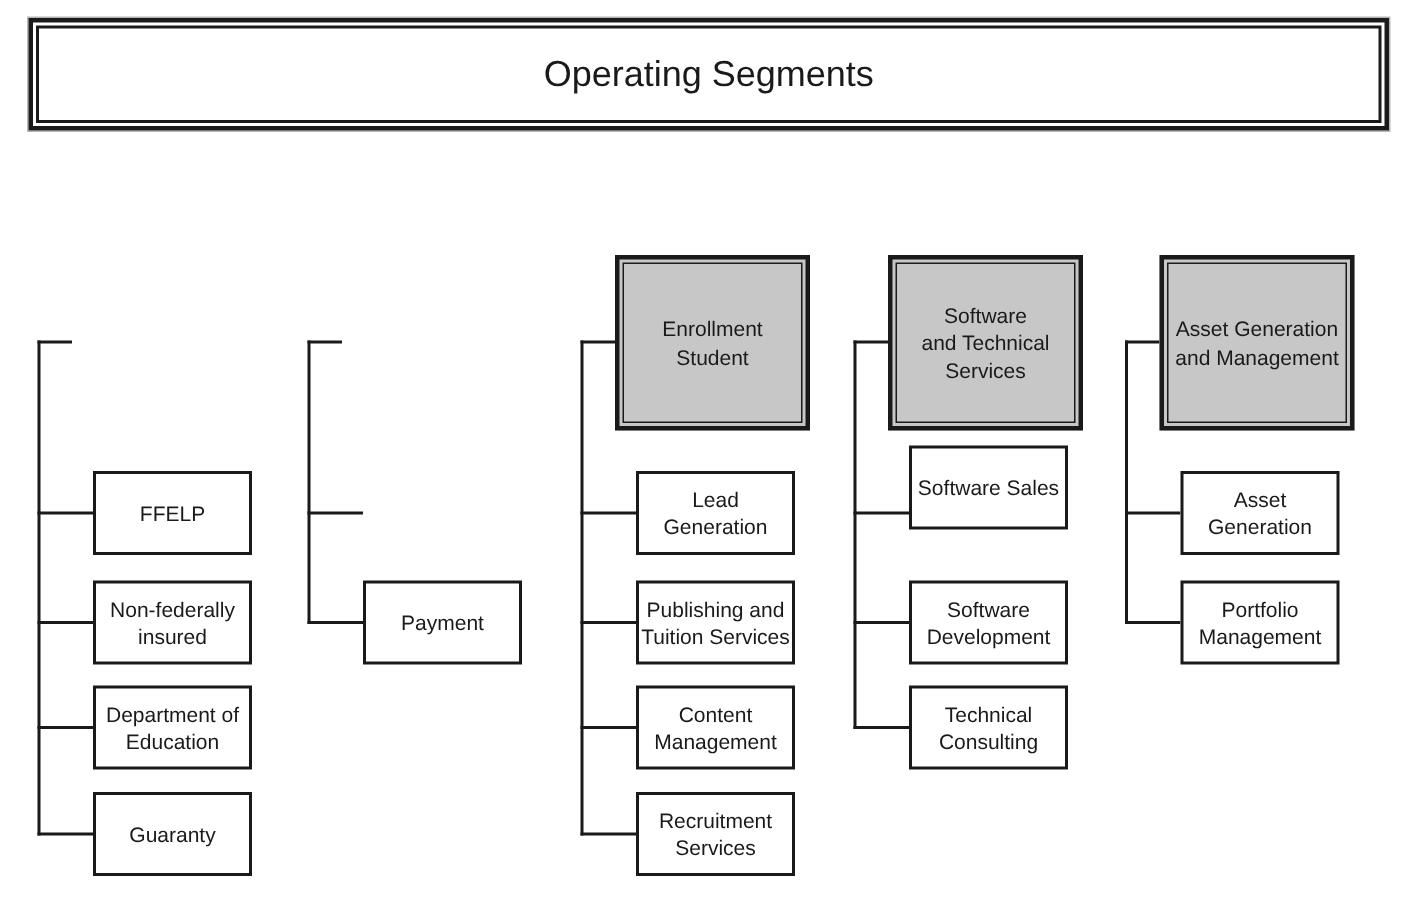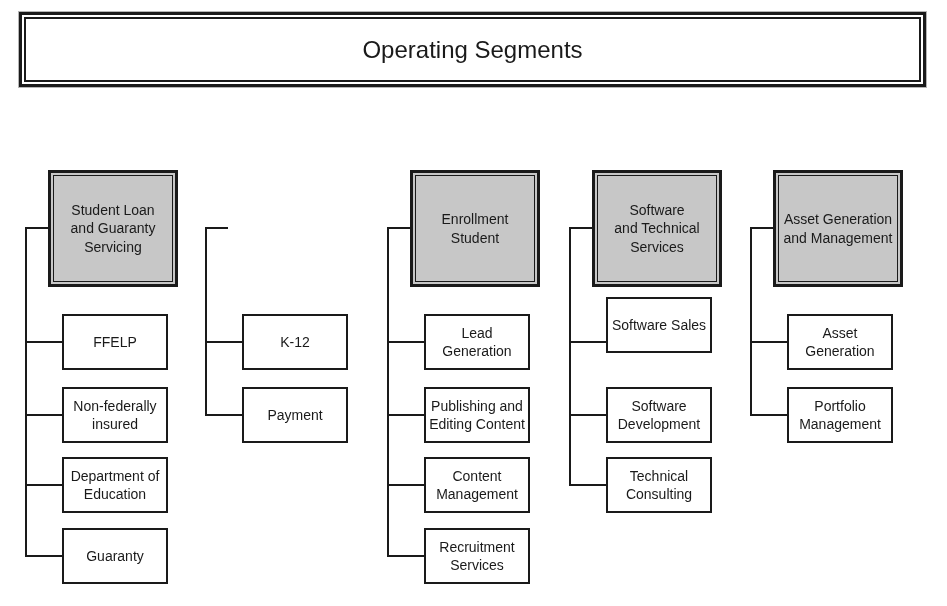--- a/index.html
+++ b/index.html
@@ -74,53 +74,47 @@
     </div>
   </div>
 
 
   <div class="trunk" style="left:25px; top:227px; height:330px"></div>
   <div class="stub" style="left:25px; top:227px; width:23px"></div>
   <div class="stub" style="left:25px; top:341px; width:37px"></div>
   <div class="stub" style="left:25px; top:414px; width:37px"></div>
   <div class="stub" style="left:25px; top:484px; width:37px"></div>
   <div class="stub" style="left:25px; top:555px; width:37px"></div>
-  <div class="seg" style="left:48px">
-    <div class="seg-inner">Student Loan
-and Guaranty
-Servicing</div>
-  </div>
   <div class="sub" style="left:62px; top:314px">FFELP</div>
   <div class="sub" style="left:62px; top:387px">Non-federally
 insured</div>
   <div class="sub" style="left:62px; top:457px">Department of
 Education</div>
   <div class="sub" style="left:62px; top:528px">Guaranty</div>
 
   <div class="trunk" style="left:205px; top:227px; height:189px"></div>
   <div class="stub" style="left:205px; top:227px; width:23px"></div>
   <div class="stub" style="left:205px; top:341px; width:37px"></div>
   <div class="stub" style="left:205px; top:414px; width:37px"></div>
-  <div class="sub" style="left:242px; top:314px">K-12</div>
   <div class="sub" style="left:242px; top:387px">Payment</div>
 
   <div class="trunk" style="left:387px; top:227px; height:330px"></div>
   <div class="stub" style="left:387px; top:227px; width:23px"></div>
   <div class="stub" style="left:387px; top:341px; width:37px"></div>
   <div class="stub" style="left:387px; top:414px; width:37px"></div>
   <div class="stub" style="left:387px; top:484px; width:37px"></div>
   <div class="stub" style="left:387px; top:555px; width:37px"></div>
   <div class="seg" style="left:410px">
     <div class="seg-inner">Enrollment
 Student</div>
   </div>
   <div class="sub" style="left:424px; top:314px">Lead
 Generation</div>
   <div class="sub" style="left:424px; top:387px">Publishing and
-Editing Content</div>
+Tuition Services</div>
   <div class="sub" style="left:424px; top:457px">Content
 Management</div>
   <div class="sub" style="left:424px; top:528px">Recruitment
 Services</div>
 
   <div class="trunk" style="left:569px; top:227px; height:259px"></div>
   <div class="stub" style="left:569px; top:227px; width:23px"></div>
   <div class="stub" style="left:569px; top:341px; width:37px"></div>
   <div class="stub" style="left:569px; top:414px; width:37px"></div>
   <div class="stub" style="left:569px; top:484px; width:37px"></div>

